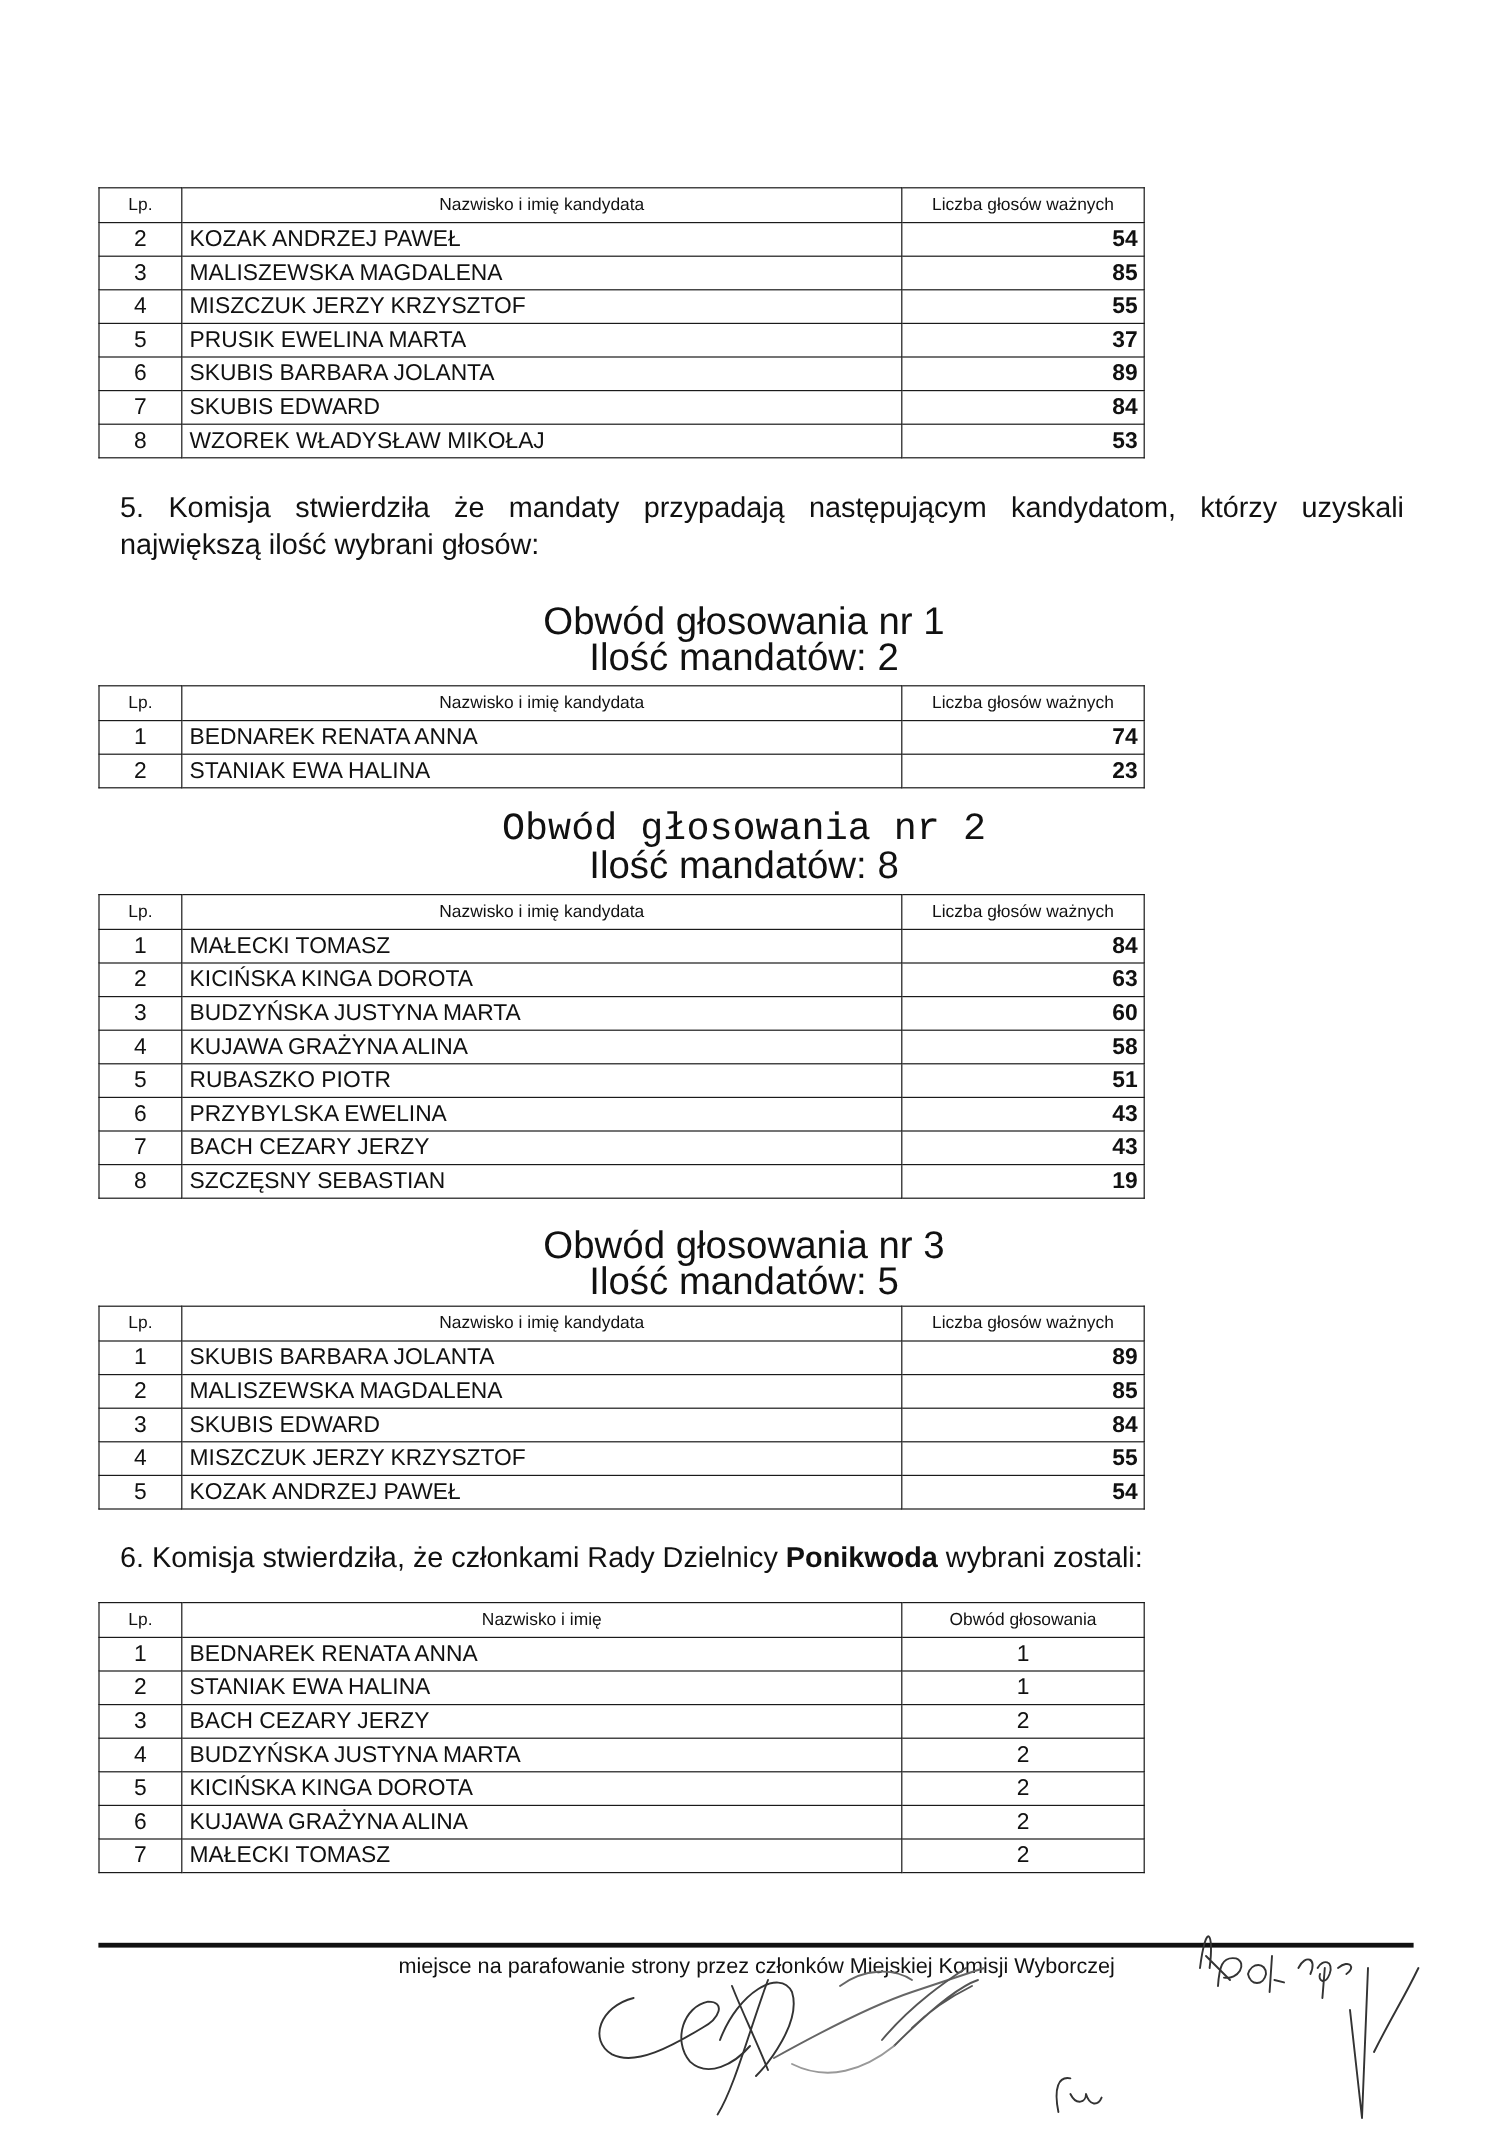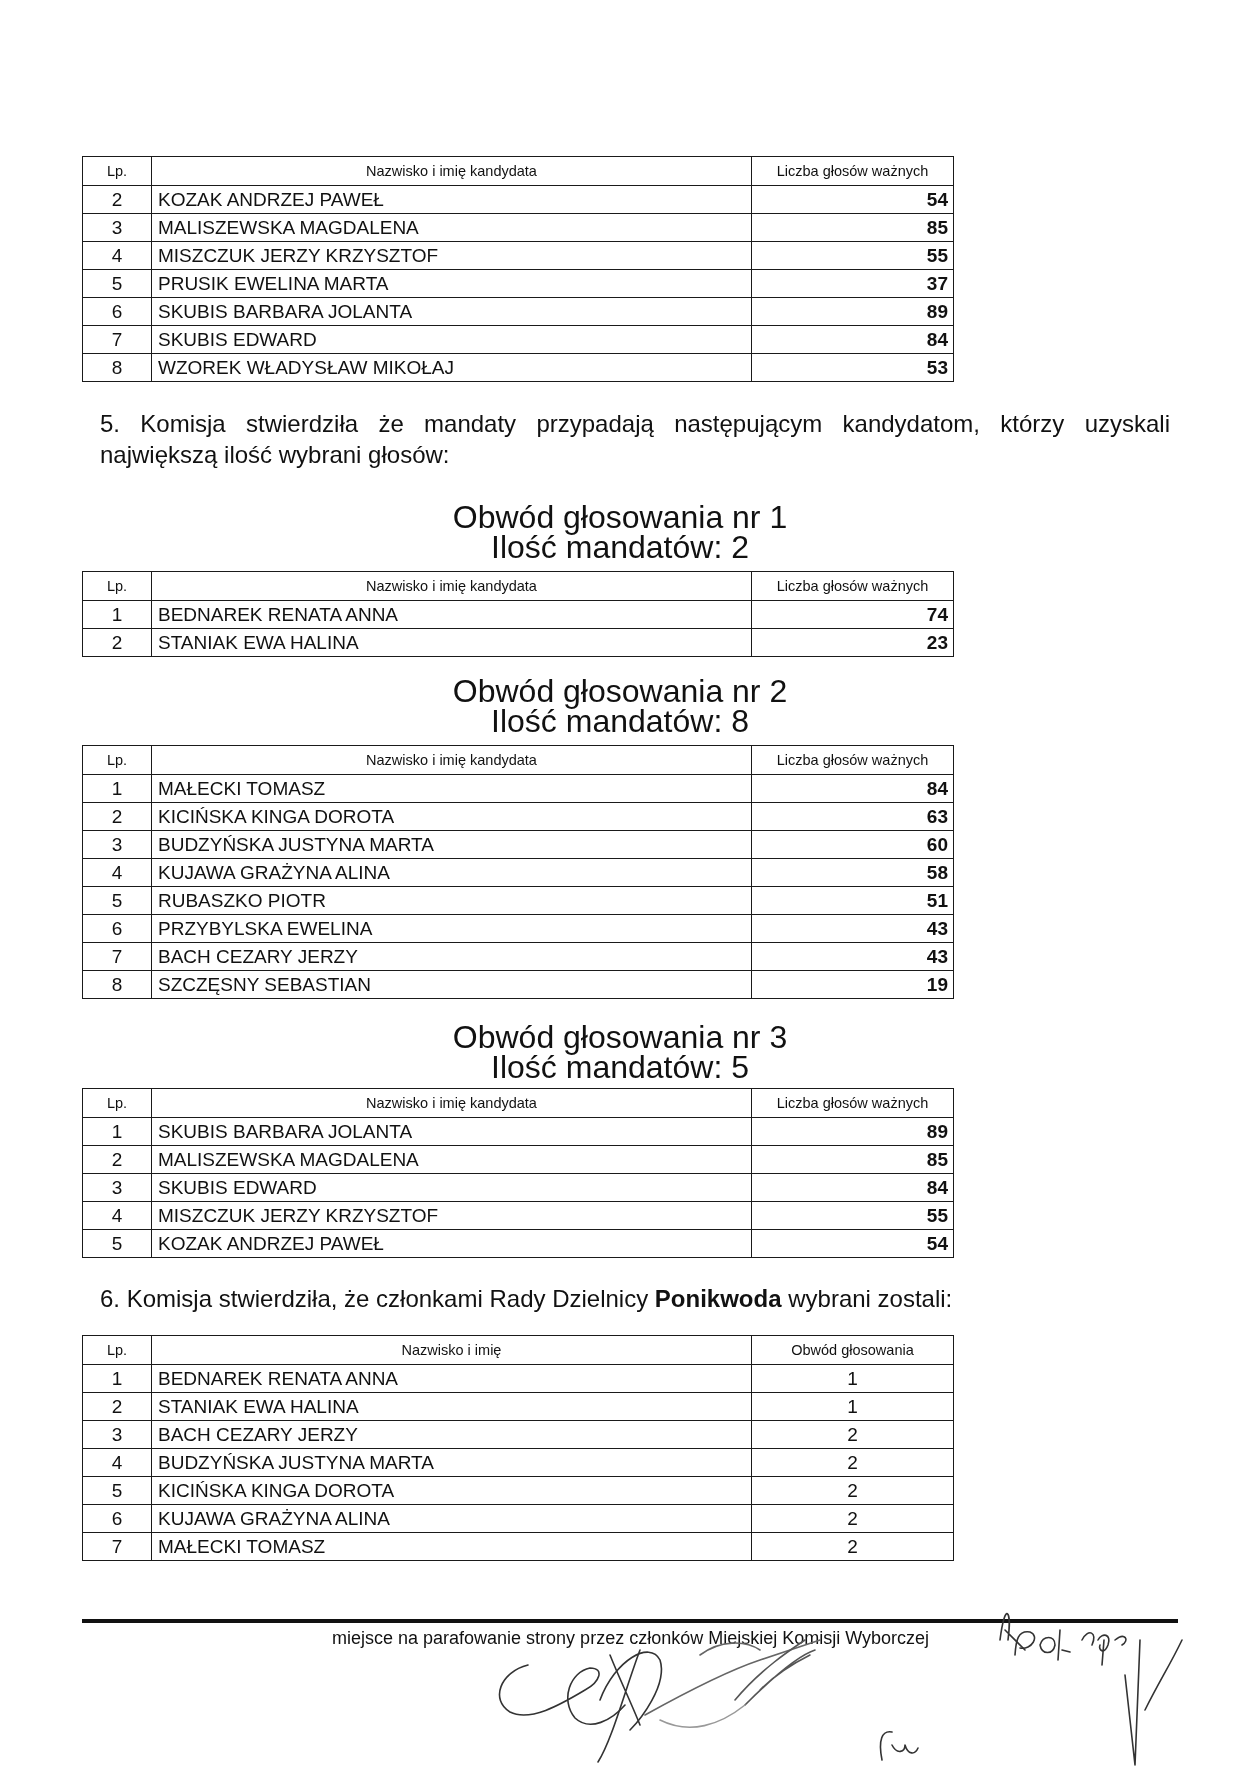--- a/index.html
+++ b/index.html
@@ -99,21 +99,21 @@
         <td class="num">74</td>
       </tr>
   <tr>
         <td class="lp">2</td>
         <td>STANIAK EWA HALINA</td>
         <td class="num">23</td>
       </tr>
 </tbody>
   </table>
 
-<div class="heading" style="top:676px;">Obwód głosowania nr 2</div>
+<div class="heading" style="top:676px;font-family:Liberation Mono, monospace;">Obwód głosowania nr 2</div>
 <div class="heading" style="top:706px;">Ilość mandatów: 8</div>
 <table class="grid" style="top:745px;">
   <colgroup>
       <col class="c1">
       <col>
       <col class="c3">
     </colgroup>
   <tbody>
       <tr class="hdr">
     <td>Lp.</td>

